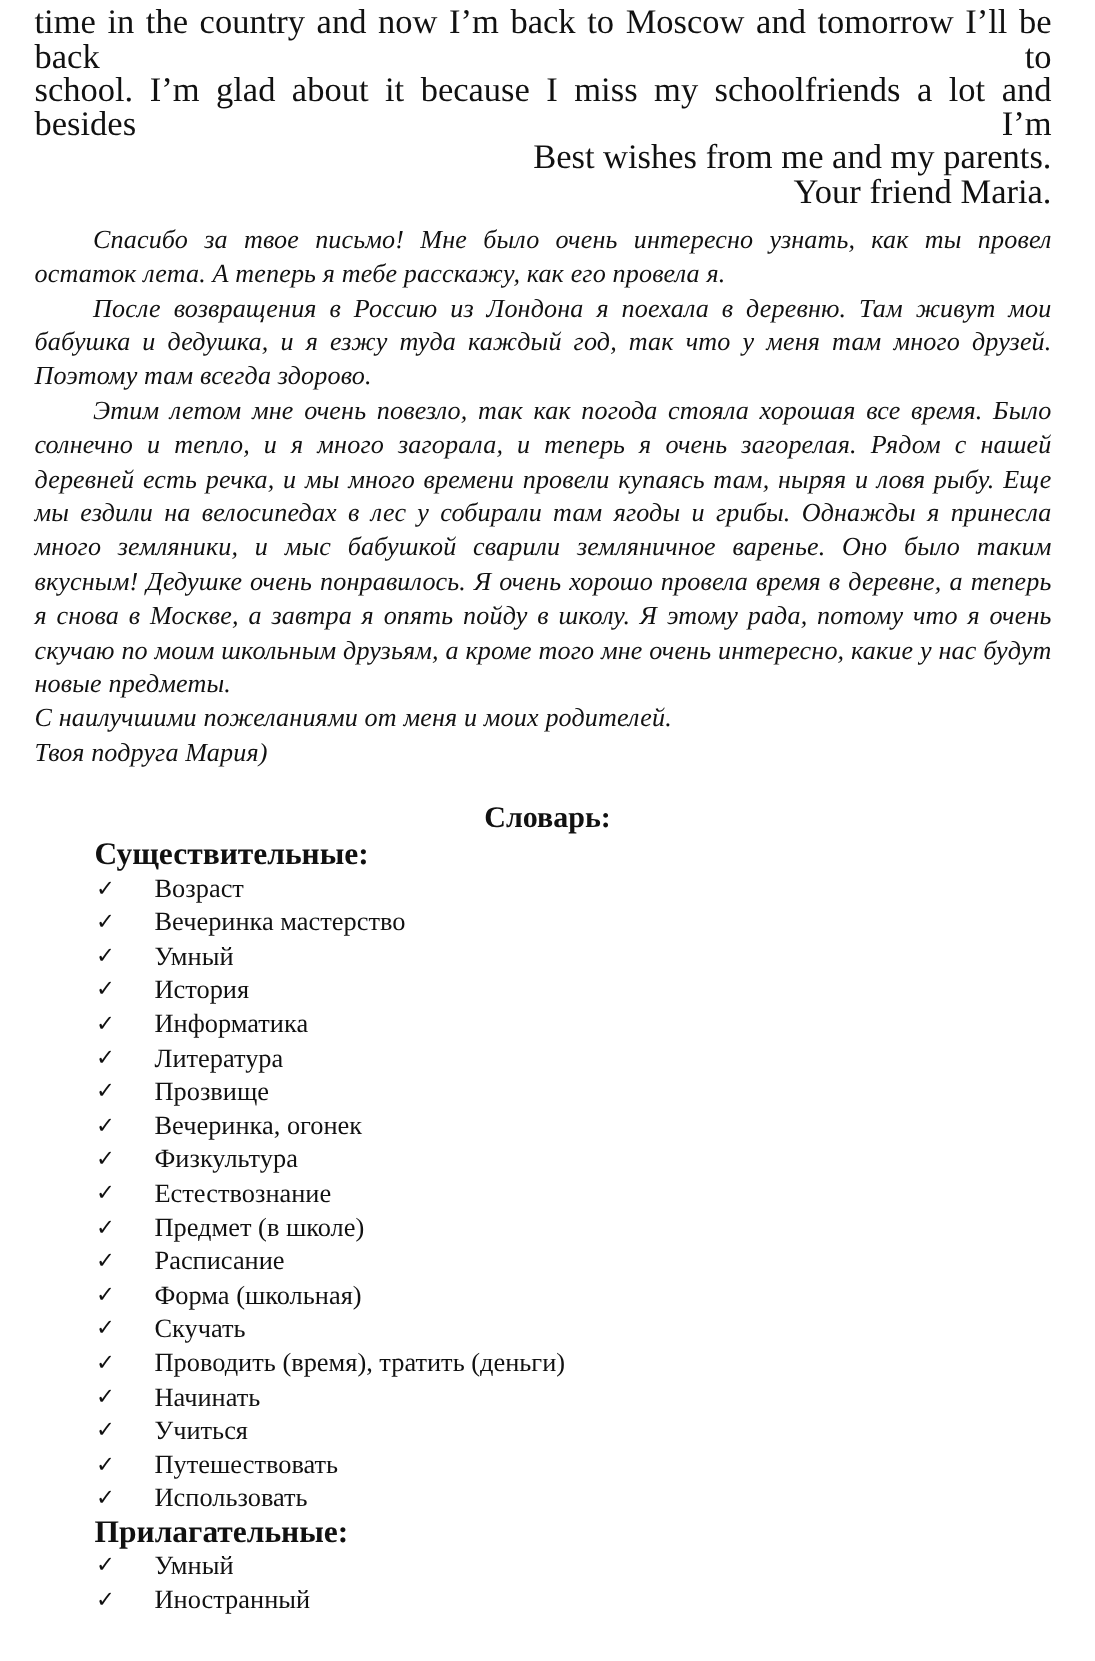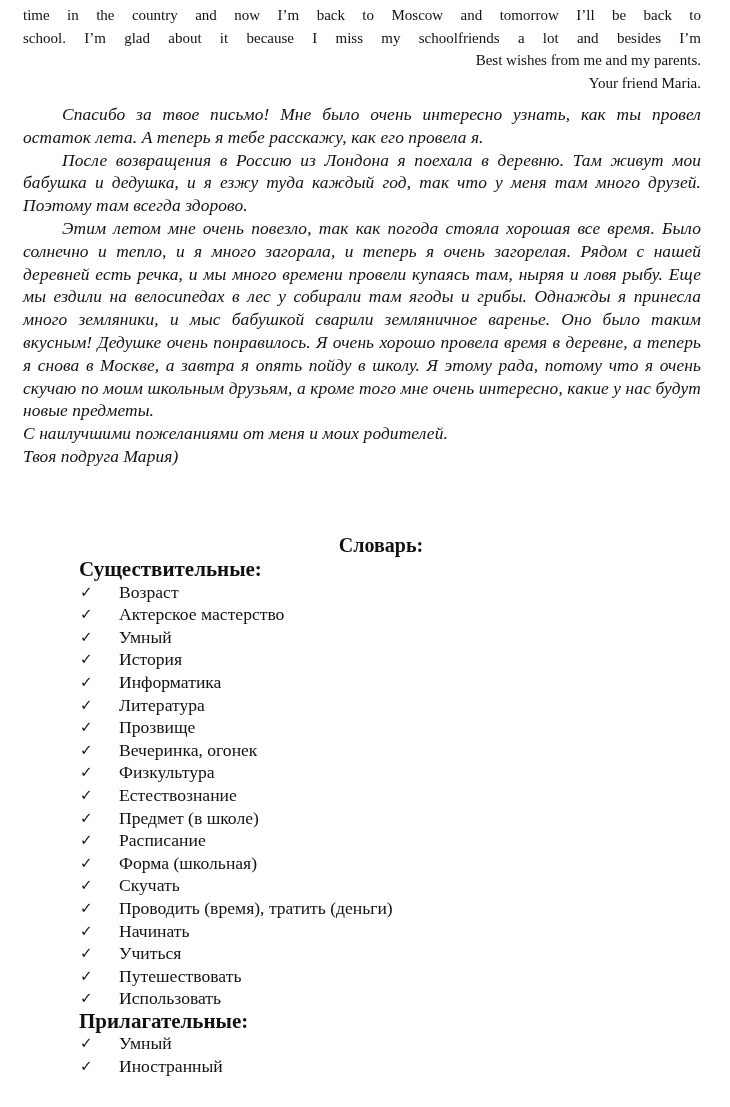--- a/index.html
+++ b/index.html
@@ -16,21 +16,21 @@
       font-family: "Liberation Serif", "DejaVu Serif", serif;
     }
     .page {
       position: absolute;
       left: 23px;
       top: 4px;
       width: 678px;
     }
     .en-block p {
       margin: 0;
-      font-size: 15px;
+      font-size: 23px;
       line-height: 22.5px;
       text-align: justify;
       text-align-last: left;
     }
     .en-block .just-full {
       text-align-last: justify;
     }
     .sign-right {
       text-align: right;
       text-align-last: right !important;
@@ -51,21 +51,21 @@
       letter-spacing: 0.1px;
     }
     .ru-block p.greeting {
       text-align: left;
     }
     .ru-block p.ru-sign {
       text-indent: 0;
     }
     .vocab {
       position: absolute;
-      left: 16px;
+      left: 0;
       top: 528px;
       width: 678px;
     }
     .vocab-title {
       text-align: center;
       font-weight: bold;
       font-size: 20px;
       line-height: 26px;
       margin: 0 0 0 6px;
     }
@@ -116,21 +116,21 @@
     <p class="ru-sign">Твоя подруга Мария)</p>
   </div>
 
   <div class="vocab">
     <div class="vocab-title">Словарь:</div>
 
     <div>
       <div class="vocab-section-title">Существительные:</div>
       <ul class="vocab-list">
         <li class="vocab-item"><span class="check">✓</span><span>Возраст</span></li>
-        <li class="vocab-item"><span class="check">✓</span><span>Актерское мастерство</span></li>
+        <li class="vocab-item"><span class="check">✓</span><span>Вечеринка мастерство</span></li>
         <li class="vocab-item"><span class="check">✓</span><span>Умный</span></li>
         <li class="vocab-item"><span class="check">✓</span><span>История</span></li>
         <li class="vocab-item"><span class="check">✓</span><span>Информатика</span></li>
         <li class="vocab-item"><span class="check">✓</span><span>Литература</span></li>
         <li class="vocab-item"><span class="check">✓</span><span>Прозвище</span></li>
         <li class="vocab-item"><span class="check">✓</span><span>Вечеринка, огонек</span></li>
         <li class="vocab-item"><span class="check">✓</span><span>Физкультура</span></li>
         <li class="vocab-item"><span class="check">✓</span><span>Естествознание</span></li>
         <li class="vocab-item"><span class="check">✓</span><span>Предмет (в школе)</span></li>
         <li class="vocab-item"><span class="check">✓</span><span>Расписание</span></li>

